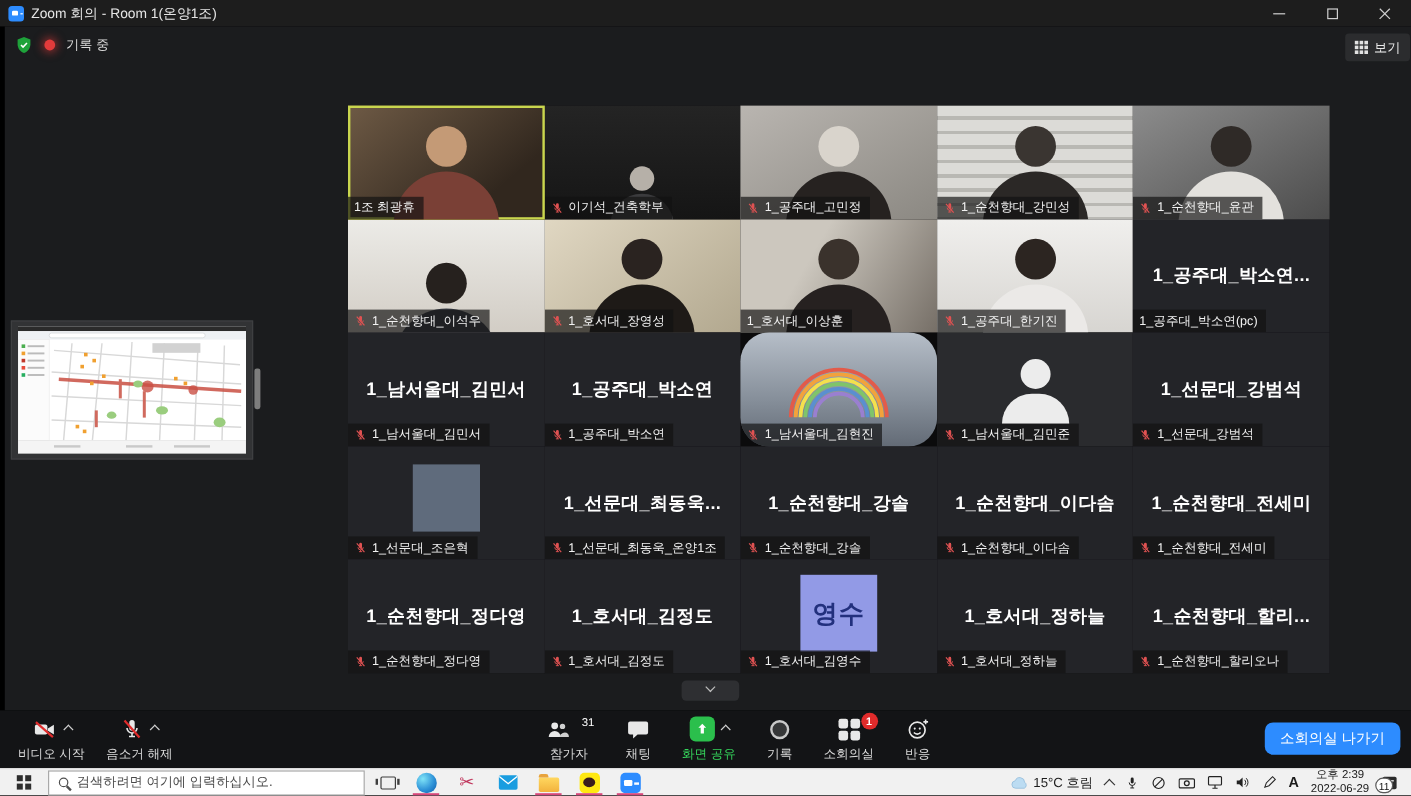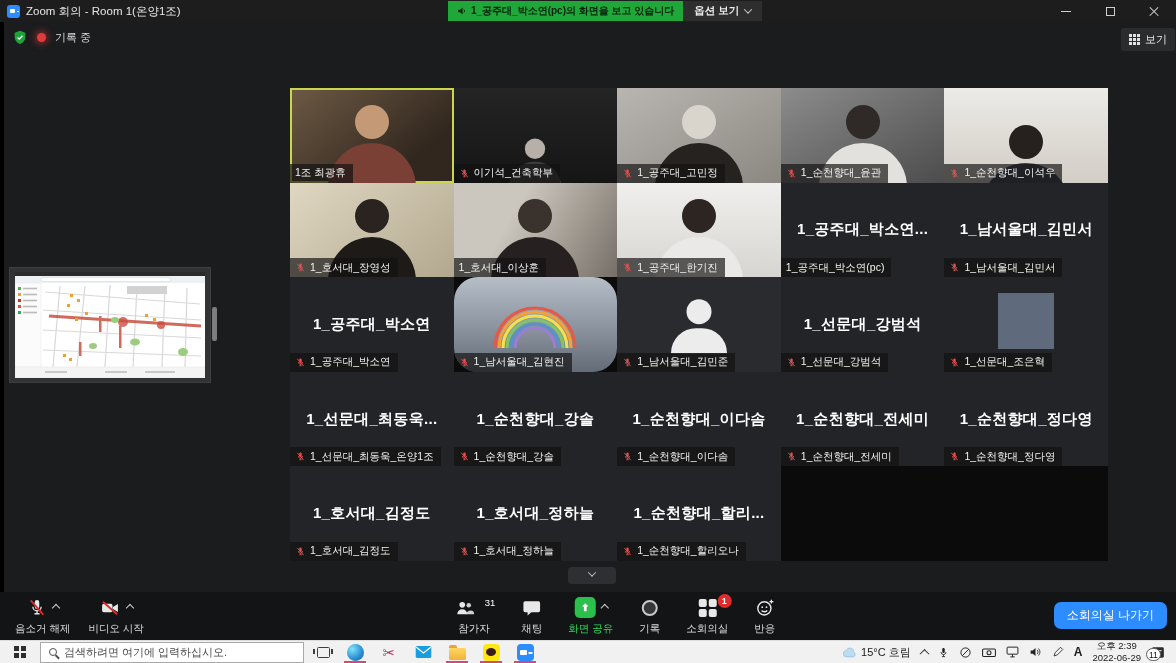--- a/index.html
+++ b/index.html
@@ -158,33 +158,20 @@
     border:1px solid #5a5a5a; color:#111; font-size:8.5px; display:flex; align-items:center; justify-content:center; padding:0 2px; }
 </style>
 </head>
 <body>
 
 <div id="app">
 
   <div class="titlebar">
     <span class="tb-appico"></span>
     <span>Zoom 회의 - Room 1(온양1조)</span>
-    <div class="banner-row">
-      <div class="banner">
-        <svg width="10" height="10" viewBox="0 0 16 16">
-            <path d="M2 6h3l4-3.5v11L5 10H2z" fill="#06230b"></path>
-            <path d="M11 5.5a3.4 3.4 0 0 1 0 5" stroke="#06230b" stroke-width="1.3" fill="none"></path>
-          </svg>
-        <span>1_공주대_박소연(pc)의 화면을 보고 있습니다</span>
-      </div>
-      <div class="options-btn">
-        <span>옵션 보기</span>
-        <span class="chev down"></span>
-      </div>
-    </div>
     <div class="win-controls">
       <div class="wc">
           <span class="wc-min"></span>
         </div>
       <div class="wc">
           <span class="wc-max"></span>
         </div>
       <div class="wc">
           <span class="wc-x"></span>
         </div>
@@ -304,20 +291,33 @@
     <div class="name-label">
       <svg class="mic-muted" width="11" height="11" viewBox="0 0 24 24">
         <path d="M12 3a2.6 2.6 0 0 1 2.6 2.6v5.2a2.6 2.6 0 0 1-5.2 0V5.6A2.6 2.6 0 0 1 12 3z" fill="#e05252"></path>
         <path d="M7.2 11a4.8 4.8 0 0 0 9.6 0" fill="none" stroke="#e05252" stroke-width="1.7"></path>
         <path d="M12 15.8V19M9.2 19h5.6" stroke="#e05252" stroke-width="1.7"></path>
         <line x1="5" y1="4" x2="19" y2="20" stroke="#e05252" stroke-width="2.1"></line>
       </svg>
       <span class="label-text">1_공주대_고민정</span>
     </div>
   </div>
+        <div class="tile video v4">
+    <div class="person"></div>
+
+    <div class="name-label">
+      <svg class="mic-muted" width="11" height="11" viewBox="0 0 24 24">
+        <path d="M12 3a2.6 2.6 0 0 1 2.6 2.6v5.2a2.6 2.6 0 0 1-5.2 0V5.6A2.6 2.6 0 0 1 12 3z" fill="#e05252"></path>
+        <path d="M7.2 11a4.8 4.8 0 0 0 9.6 0" fill="none" stroke="#e05252" stroke-width="1.7"></path>
+        <path d="M12 15.8V19M9.2 19h5.6" stroke="#e05252" stroke-width="1.7"></path>
+        <line x1="5" y1="4" x2="19" y2="20" stroke="#e05252" stroke-width="2.1"></line>
+      </svg>
+      <span class="label-text">1_순천향대_강민성</span>
+    </div>
+  </div>
         <div class="tile video v5">
     <div class="person"></div>
 
     <div class="name-label">
       <svg class="mic-muted" width="11" height="11" viewBox="0 0 24 24">
         <path d="M12 3a2.6 2.6 0 0 1 2.6 2.6v5.2a2.6 2.6 0 0 1-5.2 0V5.6A2.6 2.6 0 0 1 12 3z" fill="#e05252"></path>
         <path d="M7.2 11a4.8 4.8 0 0 0 9.6 0" fill="none" stroke="#e05252" stroke-width="1.7"></path>
         <path d="M12 15.8V19M9.2 19h5.6" stroke="#e05252" stroke-width="1.7"></path>
         <line x1="5" y1="4" x2="19" y2="20" stroke="#e05252" stroke-width="2.1"></line>
       </svg>
@@ -540,20 +540,34 @@
     <div class="name-label">
       <svg class="mic-muted" width="11" height="11" viewBox="0 0 24 24">
         <path d="M12 3a2.6 2.6 0 0 1 2.6 2.6v5.2a2.6 2.6 0 0 1-5.2 0V5.6A2.6 2.6 0 0 1 12 3z" fill="#e05252"></path>
         <path d="M7.2 11a4.8 4.8 0 0 0 9.6 0" fill="none" stroke="#e05252" stroke-width="1.7"></path>
         <path d="M12 15.8V19M9.2 19h5.6" stroke="#e05252" stroke-width="1.7"></path>
         <line x1="5" y1="4" x2="19" y2="20" stroke="#e05252" stroke-width="2.1"></line>
       </svg>
       <span class="label-text">1_호서대_김정도</span>
     </div>
   </div>
+        <div class="tile avatar-initial">
+
+    <div class="init">영수</div>
+
+    <div class="name-label">
+      <svg class="mic-muted" width="11" height="11" viewBox="0 0 24 24">
+        <path d="M12 3a2.6 2.6 0 0 1 2.6 2.6v5.2a2.6 2.6 0 0 1-5.2 0V5.6A2.6 2.6 0 0 1 12 3z" fill="#e05252"></path>
+        <path d="M7.2 11a4.8 4.8 0 0 0 9.6 0" fill="none" stroke="#e05252" stroke-width="1.7"></path>
+        <path d="M12 15.8V19M9.2 19h5.6" stroke="#e05252" stroke-width="1.7"></path>
+        <line x1="5" y1="4" x2="19" y2="20" stroke="#e05252" stroke-width="2.1"></line>
+      </svg>
+      <span class="label-text">1_호서대_김영수</span>
+    </div>
+  </div>
         <div class="tile name">
 
     <div class="center-name">1_호서대_정하늘</div>
     <div class="name-label">
       <svg class="mic-muted" width="11" height="11" viewBox="0 0 24 24">
         <path d="M12 3a2.6 2.6 0 0 1 2.6 2.6v5.2a2.6 2.6 0 0 1-5.2 0V5.6A2.6 2.6 0 0 1 12 3z" fill="#e05252"></path>
         <path d="M7.2 11a4.8 4.8 0 0 0 9.6 0" fill="none" stroke="#e05252" stroke-width="1.7"></path>
         <path d="M12 15.8V19M9.2 19h5.6" stroke="#e05252" stroke-width="1.7"></path>
         <line x1="5" y1="4" x2="19" y2="20" stroke="#e05252" stroke-width="2.1"></line>
       </svg>
@@ -575,42 +589,42 @@
   </div>
       </div>
 
     <div class="collapse">
       <span class="chev down"></span>
     </div>
   </div>
 
   <div class="toolbar">
     <div class="tb-left">
+      <div class="tool">
+        <div class="ico-row">
+          <svg width="22" height="20" viewBox="0 0 24 24">
+            <rect x="2.5" y="7" width="12.5" height="10" rx="2" fill="#e8e8e8"></rect>
+            <path d="M15.5 10.8 21.5 7.2v9.6l-6-3.6z" fill="#e8e8e8"></path>
+            <line x1="3.5" y1="4.5" x2="20.5" y2="19.5" stroke="#e02b2b" stroke-width="2.2"></line>
+          </svg>
+          <span class="chev up"></span>
+        </div>
+        <span class="t-label">비디오 시작</span>
+      </div>
       <div class="tool">
         <div class="ico-row">
           <svg width="20" height="21" viewBox="0 0 24 24">
             <path d="M12 3a2.7 2.7 0 0 1 2.7 2.7v5.3a2.7 2.7 0 0 1-5.4 0V5.7A2.7 2.7 0 0 1 12 3z" fill="#e8e8e8"></path>
             <path d="M7 11a5 5 0 0 0 10 0" fill="none" stroke="#e8e8e8" stroke-width="1.6"></path>
             <path d="M12 16v3M9 19.5h6" stroke="#e8e8e8" stroke-width="1.6"></path>
             <line x1="4.5" y1="3.5" x2="19.5" y2="20.5" stroke="#e02b2b" stroke-width="2.2"></line>
           </svg>
           <span class="chev up"></span>
         </div>
         <span class="t-label">음소거 해제</span>
-      </div>
-      <div class="tool">
-        <div class="ico-row">
-          <svg width="22" height="20" viewBox="0 0 24 24">
-            <rect x="2.5" y="7" width="12.5" height="10" rx="2" fill="#e8e8e8"></rect>
-            <path d="M15.5 10.8 21.5 7.2v9.6l-6-3.6z" fill="#e8e8e8"></path>
-            <line x1="3.5" y1="4.5" x2="20.5" y2="19.5" stroke="#e02b2b" stroke-width="2.2"></line>
-          </svg>
-          <span class="chev up"></span>
-        </div>
-        <span class="t-label">비디오 시작</span>
       </div>
     </div>
 
     <div class="tb-center">
       <div class="tool">
         <div class="ico-row">
           <svg width="24" height="20" viewBox="0 0 24 24">
             <circle cx="9" cy="8.2" r="3.4" fill="#e8e8e8"></circle>
             <path d="M3 19.5a6 6 0 0 1 12 0z" fill="#e8e8e8"></path>
             <circle cx="16.8" cy="8.8" r="2.7" fill="#cfcfcf"></circle>

